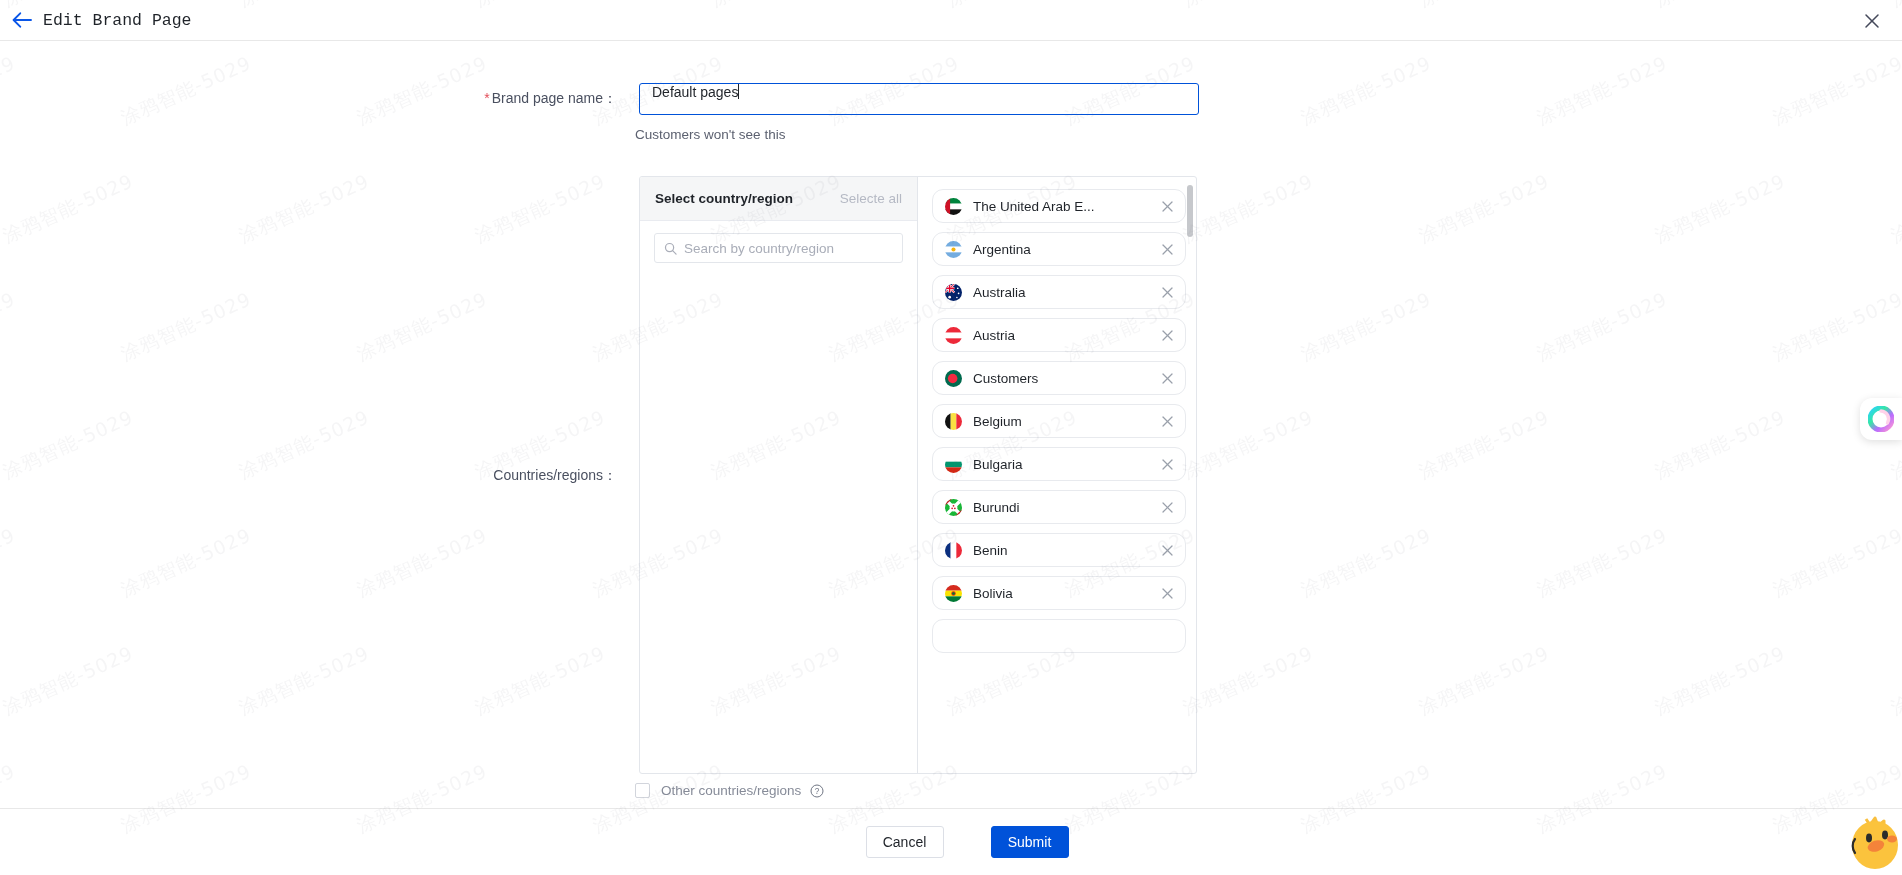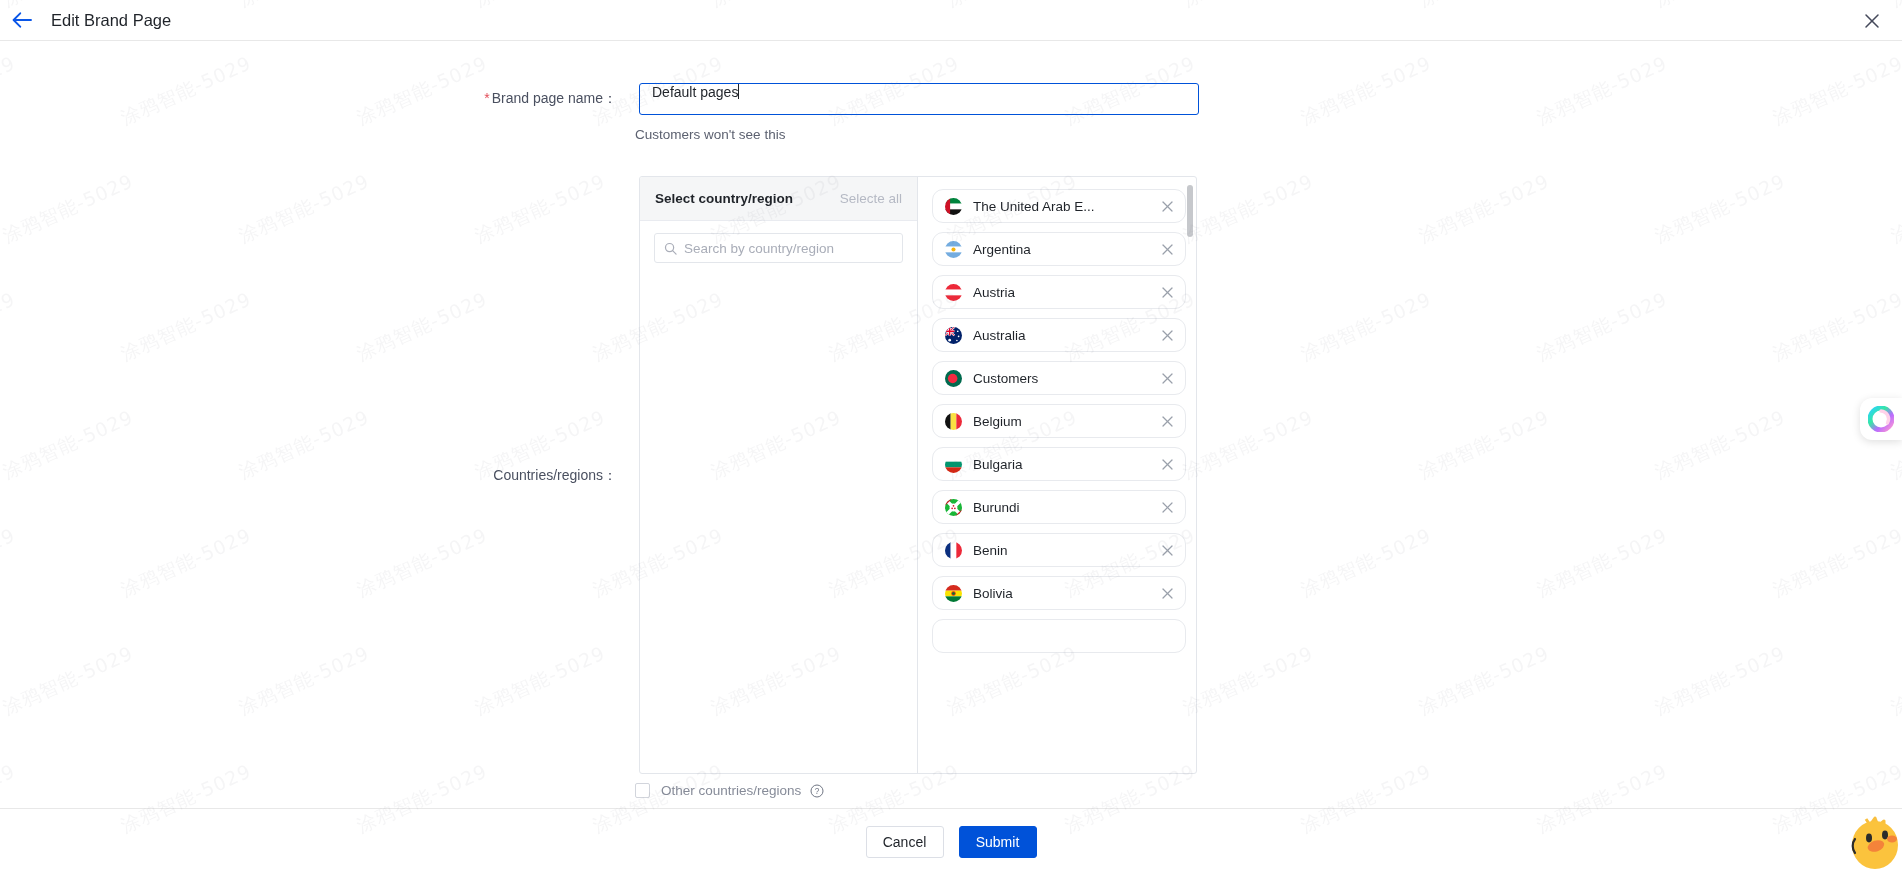--- a/index.html
+++ b/index.html
@@ -40,24 +40,25 @@
     z-index: 10;
   }
   .back-arrow {
     margin-left: 9px;
     width: 26px; height: 26px;
     display: flex; align-items: center; justify-content: center;
     cursor: pointer;
   }
   .back-arrow svg { display: block; }
   .topbar-title {
-    margin-left: 16px;
+    margin-left: 8px;
     font-size: 16.5px;
     color: #1f2329;
     font-weight: 400;
+    font-family: Liberation Mono, monospace;
   }
   .close-x {
     position: absolute; right: 18px; top: 9px;
     width: 24px; height: 24px;
     display: flex; align-items: center; justify-content: center;
     cursor: pointer;
   }
 
   
   .form-row {
@@ -244,20 +245,21 @@
     gap: 15px;
     background: #fff;
   }
   .btn {
     height: 32px;
     border-radius: 3px;
     font-size: 14px;
     display: flex; align-items: center; justify-content: center;
     cursor: pointer;
     font-family: "Liberation Sans", sans-serif;
+    margin-left: 32px;
   }
   .btn-cancel {
     width: 78px;
     border: 1px solid #dcdfe6;
     background: #fff; color: #1f2329;
   }
   .btn-submit {
     width: 78px;
     border: 1px solid #0052d9;
     background: #0052d9; color: #fff;
@@ -372,49 +374,49 @@
                 <span class="sel-x">
                   <svg width="11" height="11" viewBox="0 0 11 11" aria-hidden="true">
                     <line x1="1" y1="1" x2="10" y2="10" stroke="#9aa0ab" stroke-width="1.2" stroke-linecap="round"></line>
                     <line x1="10" y1="1" x2="1" y2="10" stroke="#9aa0ab" stroke-width="1.2" stroke-linecap="round"></line>
                   </svg>
                 </span>
               </div>
               <div class="sel-item">
                 <span class="flag">
                   <svg viewBox="0 0 20 20" aria-hidden="true">
-                    <rect width="20" height="6.67" fill="#ed2939"></rect>
-                    <rect width="20" height="6.67" y="6.67" fill="#fff"></rect>
-                    <rect width="20" height="6.66" y="13.34" fill="#ed2939"></rect>
-                  </svg>
-                </span>
-                <span class="cname">Austria</span>
-                <span class="sel-x">
-                  <svg width="11" height="11" viewBox="0 0 11 11" aria-hidden="true">
-                    <line x1="1" y1="1" x2="10" y2="10" stroke="#9aa0ab" stroke-width="1.2" stroke-linecap="round"></line>
-                    <line x1="10" y1="1" x2="1" y2="10" stroke="#9aa0ab" stroke-width="1.2" stroke-linecap="round"></line>
-                  </svg>
-                </span>
-              </div>
-              <div class="sel-item">
-                <span class="flag">
-                  <svg viewBox="0 0 20 20" aria-hidden="true">
                     <rect width="20" height="20" fill="#012169"></rect>
                     <rect width="11" height="10" fill="#012169"></rect>
                     <path d="M0 0 L11 10 M11 0 L0 10" stroke="#fff" stroke-width="2.4"></path>
                     <path d="M0 0 L11 10 M11 0 L0 10" stroke="#e4002b" stroke-width="1.1"></path>
                     <path d="M5.5 0 V10 M0 5 H11" stroke="#fff" stroke-width="3.2"></path>
                     <path d="M5.5 0 V10 M0 5 H11" stroke="#e4002b" stroke-width="1.6"></path>
                     <circle cx="5.5" cy="15.5" r="1.6" fill="#fff"></circle>
                     <circle cx="15" cy="5" r="1" fill="#fff"></circle>
                     <circle cx="16" cy="11" r="1" fill="#fff"></circle>
                     <circle cx="14" cy="16" r="0.9" fill="#fff"></circle>
                   </svg>
                 </span>
                 <span class="cname">Australia</span>
+                <span class="sel-x">
+                  <svg width="11" height="11" viewBox="0 0 11 11" aria-hidden="true">
+                    <line x1="1" y1="1" x2="10" y2="10" stroke="#9aa0ab" stroke-width="1.2" stroke-linecap="round"></line>
+                    <line x1="10" y1="1" x2="1" y2="10" stroke="#9aa0ab" stroke-width="1.2" stroke-linecap="round"></line>
+                  </svg>
+                </span>
+              </div>
+              <div class="sel-item">
+                <span class="flag">
+                  <svg viewBox="0 0 20 20" aria-hidden="true">
+                    <rect width="20" height="6.67" fill="#ed2939"></rect>
+                    <rect width="20" height="6.67" y="6.67" fill="#fff"></rect>
+                    <rect width="20" height="6.66" y="13.34" fill="#ed2939"></rect>
+                  </svg>
+                </span>
+                <span class="cname">Austria</span>
                 <span class="sel-x">
                   <svg width="11" height="11" viewBox="0 0 11 11" aria-hidden="true">
                     <line x1="1" y1="1" x2="10" y2="10" stroke="#9aa0ab" stroke-width="1.2" stroke-linecap="round"></line>
                     <line x1="10" y1="1" x2="1" y2="10" stroke="#9aa0ab" stroke-width="1.2" stroke-linecap="round"></line>
                   </svg>
                 </span>
               </div>
               <div class="sel-item">
                 <span class="flag">
                   <svg viewBox="0 0 20 20" aria-hidden="true">

